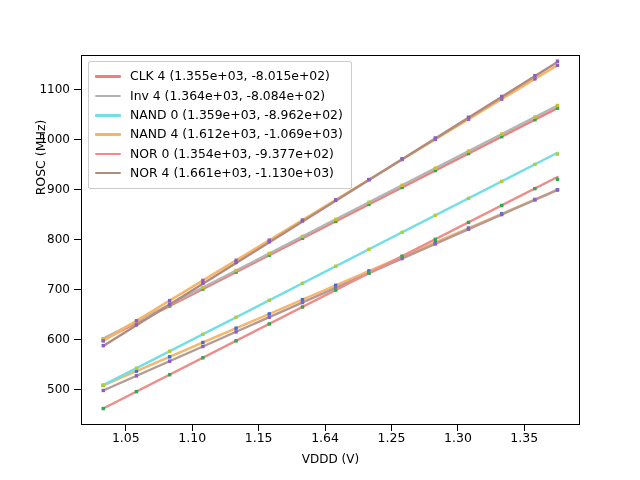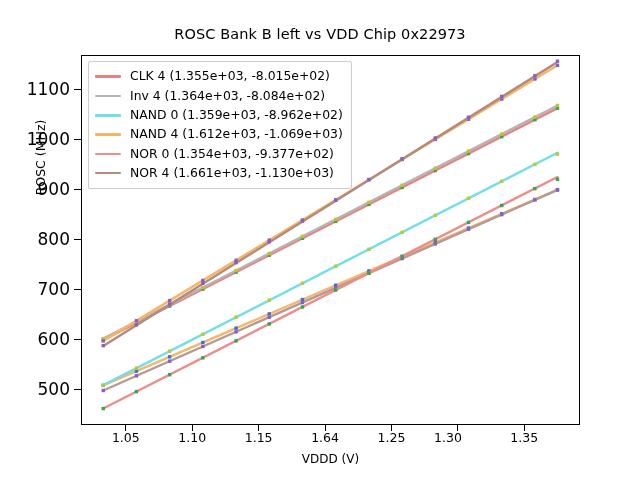--- a/index.html
+++ b/index.html
@@ -42,21 +42,21 @@
     position: absolute;
     left: 0;
     top: 0;
     display: block;
   }
   
   .ytick-label {
     position: absolute;
     right: 0;
     text-align: right;
-    font-size: 17px;
+    font-size: 12px;
     color: #000000;
     transform: translateY(-50%);
     white-space: nowrap;
   }
   #ytick-labels {
     position: absolute;
     left: 0px;
     top: 0px;
     width: 70px;
     height: 480px;
@@ -133,21 +133,20 @@
     color: #000000;
     white-space: nowrap;
     line-height: 1;
   }
 </style>
 </head>
 <body>
 
 <div id="figure">
 
-  <div id="chart-title">ROSC Bank B left vs VDD Chip 0x22973</div>
 
   <div id="ytick-labels">
       <div class="ytick-label" style="top: 389px;">500</div>
       <div class="ytick-label" style="top: 339px;">600</div>
       <div class="ytick-label" style="top: 289px;">700</div>
       <div class="ytick-label" style="top: 239px; margin-left: 44px;">800</div>
       <div class="ytick-label" style="top: 189px;">900</div>
       <div class="ytick-label" style="top: 139px;">1000</div>
       <div class="ytick-label" style="top: 89px;">1100</div>
     </div>
@@ -159,21 +158,21 @@
       <div class="ytick-mark" style="top: 188.5px;"></div>
       <div class="ytick-mark" style="top: 138.5px;"></div>
       <div class="ytick-mark" style="top: 88.5px;"></div>
     </div>
   <div id="xtick-labels">
       <div class="xtick-label" style="left: 125.83px;">1.05</div>
       <div class="xtick-label" style="left: 192.238px;">1.10</div>
       <div class="xtick-label" style="left: 258.646px;">1.15</div>
       <div class="xtick-label" style="left: 325.055px;">1.64</div>
       <div class="xtick-label" style="left: 391.463px;">1.25</div>
-      <div class="xtick-label" style="left: 448px;">1.30</div>
+      <div class="xtick-label" style="left: 458px;">1.30</div>
       <div class="xtick-label" style="left: 524.28px;">1.35</div>
     </div>
   <div id="xtick-marks">
       <div class="xtick-mark" style="left: 125.28px;"></div>
       <div class="xtick-mark" style="left: 191.688px;"></div>
       <div class="xtick-mark" style="left: 258.096px;"></div>
       <div class="xtick-mark" style="left: 324.505px;"></div>
       <div class="xtick-mark" style="left: 390.913px;"></div>
       <div class="xtick-mark" style="left: 457.321px;"></div>
       <div class="xtick-mark" style="left: 523.73px;"></div>

